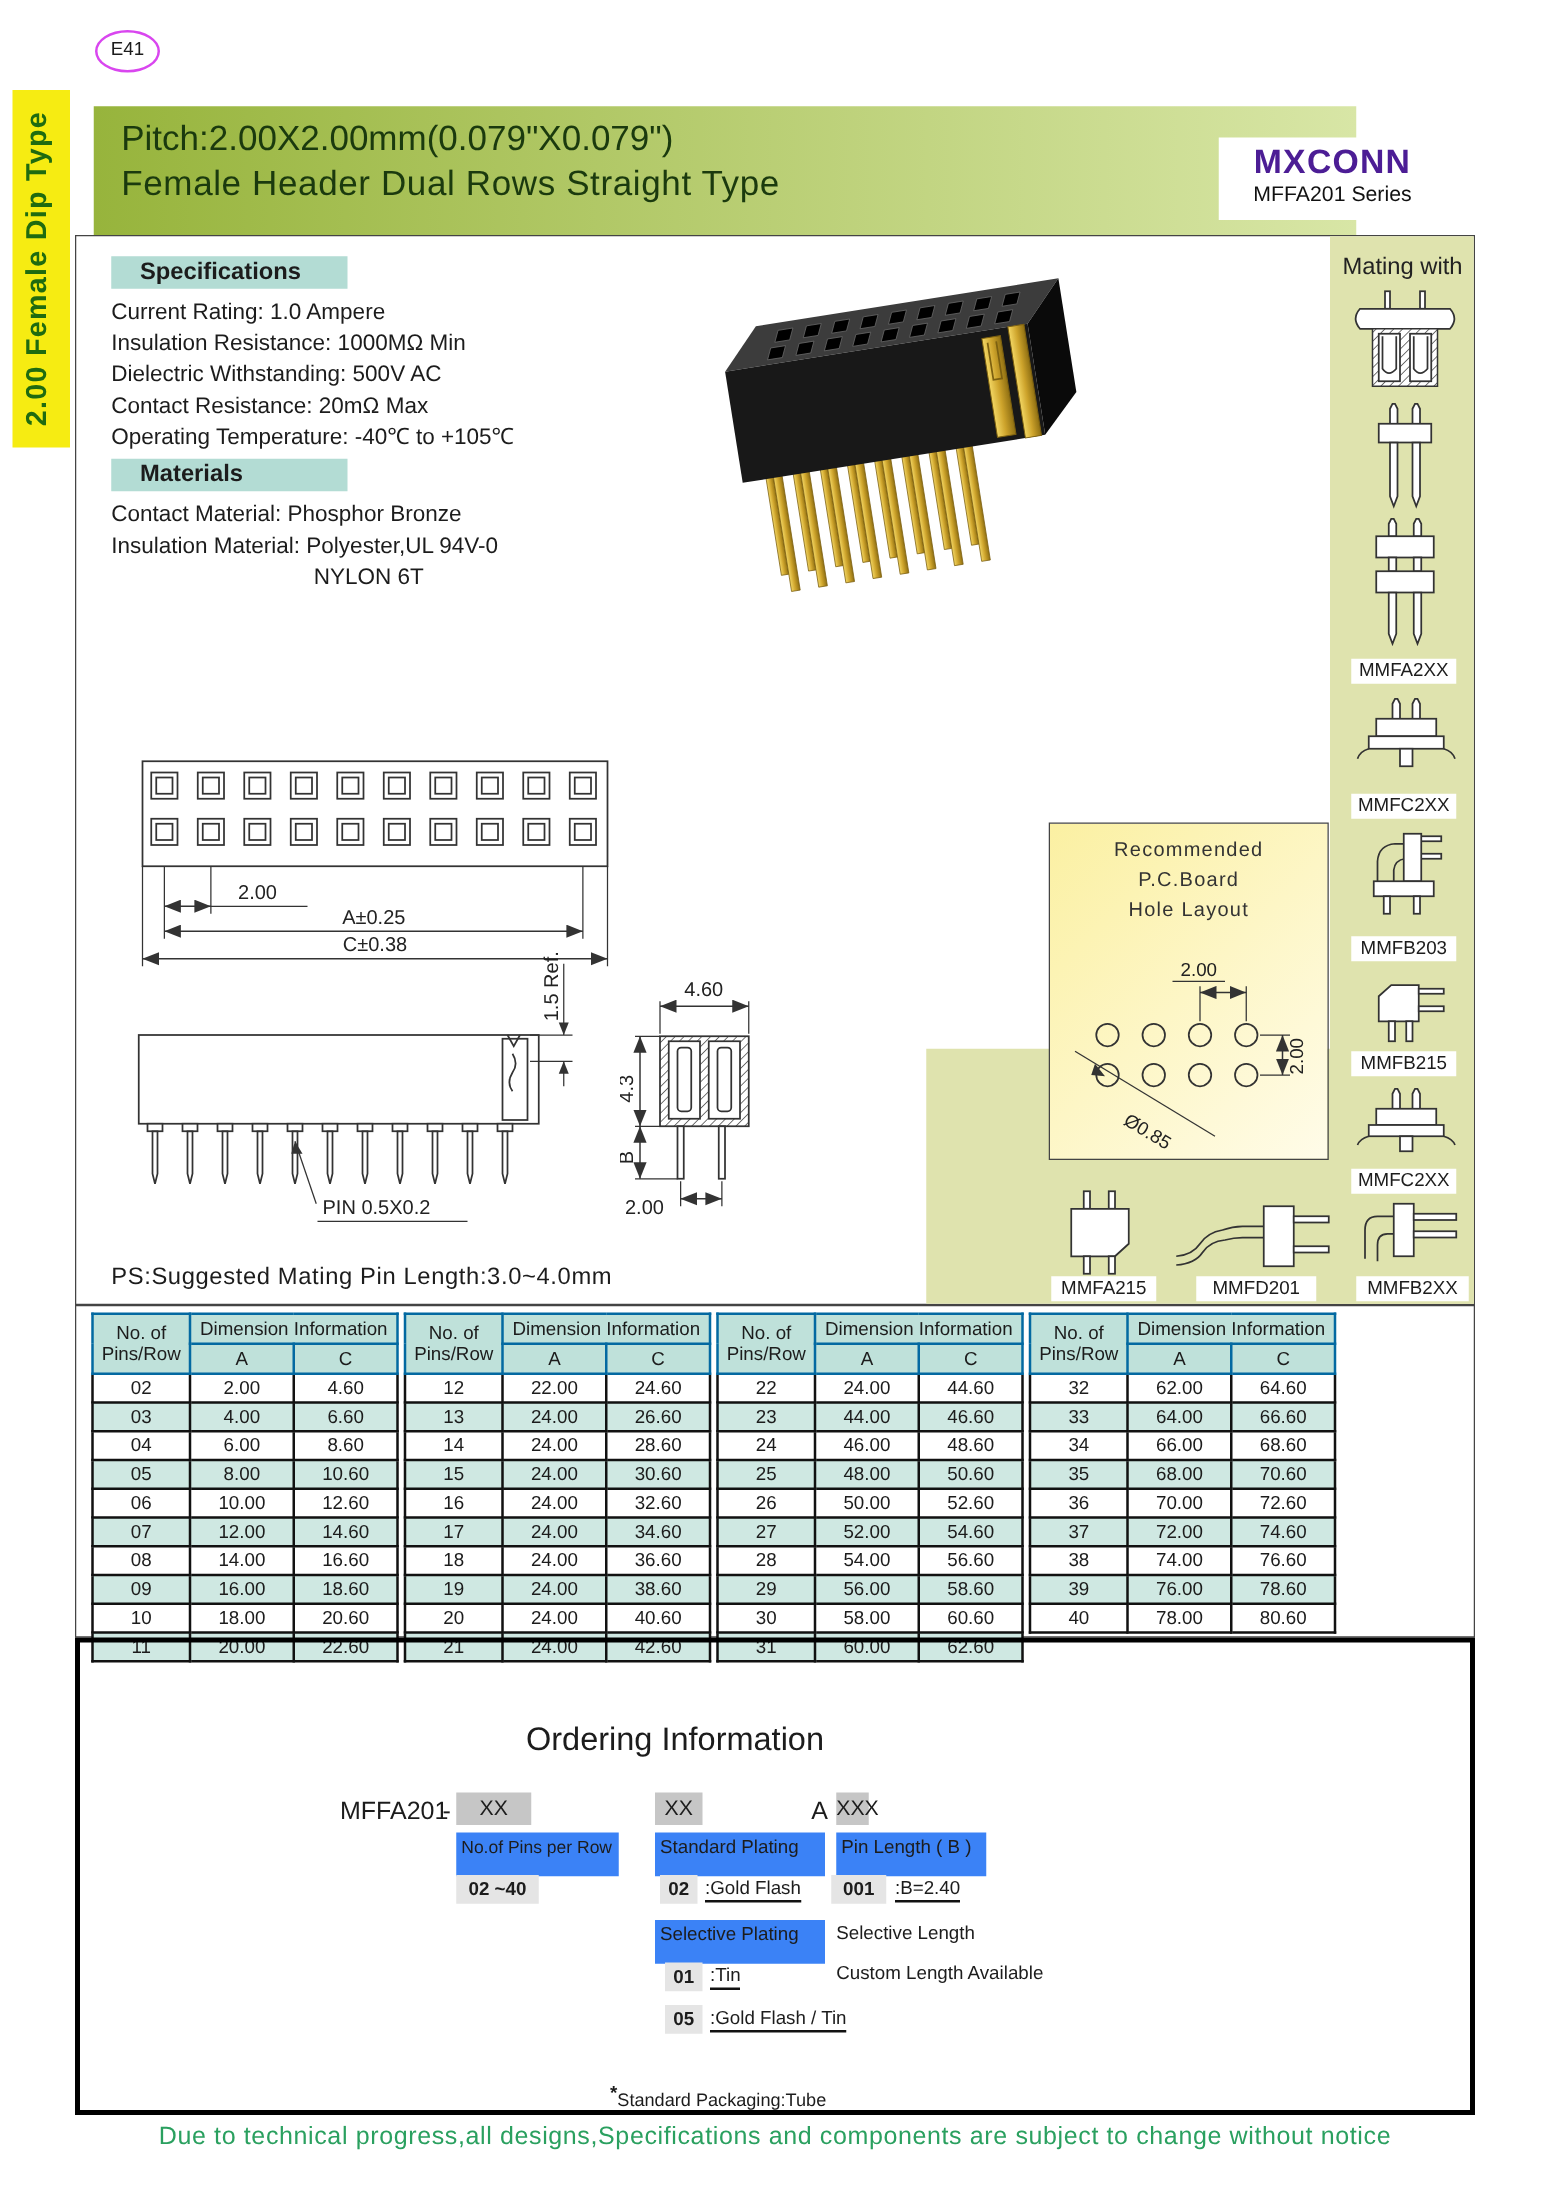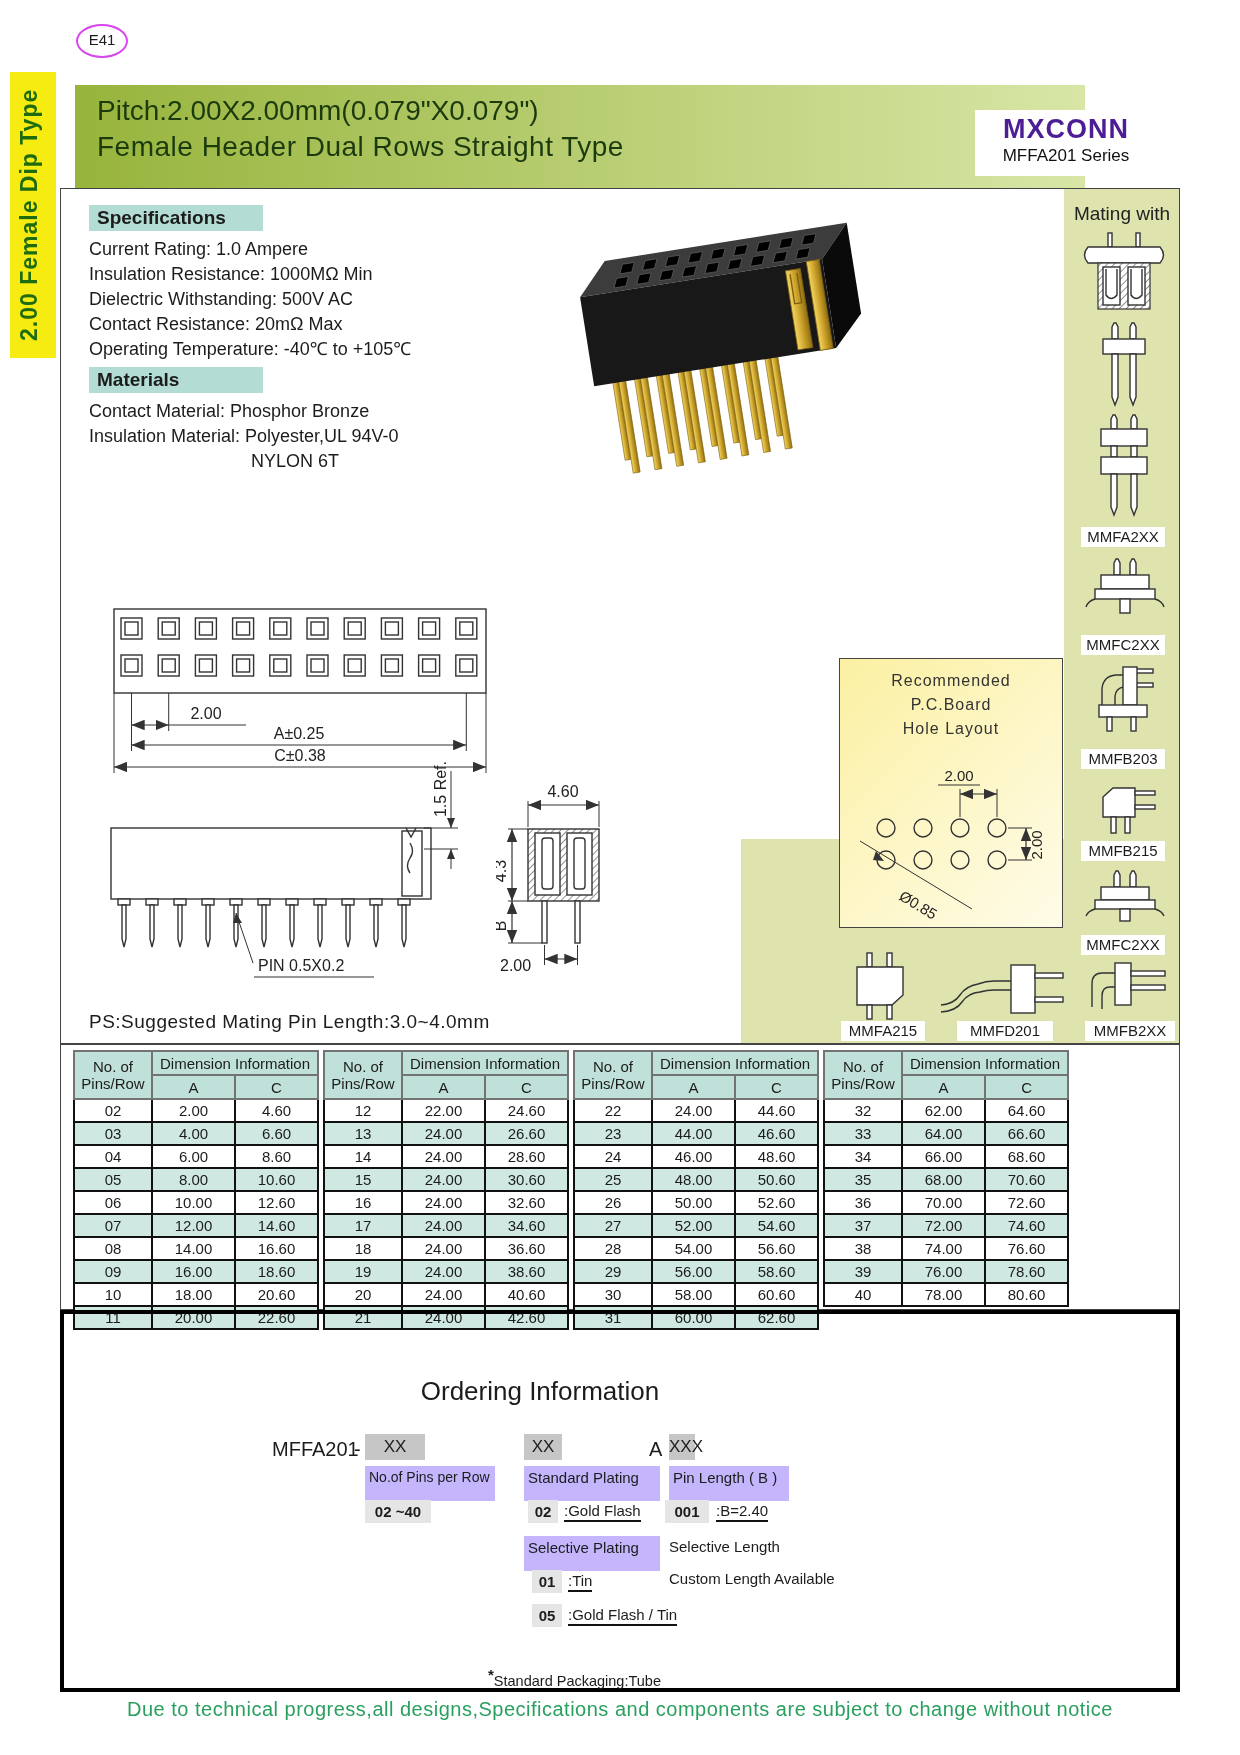--- a/index.html
+++ b/index.html
@@ -15,40 +15,40 @@
   .band{left:75px;top:85px;width:1010px;height:103px;
        background:linear-gradient(90deg,#97b43c,#d8e6a6);padding-left:22px;box-sizing:border-box;}
   .band .l1{font-size:28px;color:#1b3a0e;margin-top:10px;}
   .band .l2{font-size:28px;color:#1b3a0e;margin-top:4px;letter-spacing:0.5px;}
   .logo-box{left:975px;top:110px;width:182px;height:66px;background:#fff;text-align:center;}
   .brand{font-size:27px;font-weight:bold;color:#4c1d95;letter-spacing:1px;margin-top:4px;}
   .series{font-size:17px;color:#111;margin-top:1px;}
   .main-box{left:60px;top:188px;width:1120px;height:856px;border:1px solid #444;box-sizing:border-box;}
   .mating-col{left:1003px;top:0;width:115px;height:854px;background:#dfe3ae;}
   .mating-strip{left:680px;top:650px;width:438px;height:204px;background:#dfe3ae;}
-  .sec-head{background:#b3dcd4;font-weight:bold;font-size:19px;padding:2px 0 2px 8px;width:166px;}
+  .sec-head{background:#b3dcd4;font-weight:bold;font-size:19px;padding:2px 0 2px 23px;width:166px;}
   .spec-line{font-size:18px;line-height:25px;white-space:nowrap;}
   .ps-note{font-size:19px;letter-spacing:0.5px;}
   .reco-box{left:778px;top:469px;width:224px;height:270px;border:1px solid #444;
        background:linear-gradient(135deg,#fbf0a2,#fffce9);box-sizing:border-box;}
   .reco-title{font-size:16px;color:#333;text-align:center;letter-spacing:1px;line-height:24px;}
   .mating-title{font-size:19px;color:#222;text-align:center;width:106px;}
   .mlabel{background:#fff;font-size:15px;text-align:center;height:20px;line-height:20px;}
   .tbl-box{left:60px;top:1044px;width:1120px;height:266px;border:1px solid #444;box-sizing:border-box;
        display:flex;align-items:flex-start;gap:4px;padding:5px 0 0 12px;}
   table.tg{border:2px solid #111;border-collapse:collapse;table-layout:fixed;width:244px;}
-  .tg th{background:#bfe1da;font-weight:normal;font-size:15px;border:2px solid #737373;height:22px;padding:0;text-align:center;}
+  .tg th{background:#bfe1da;font-weight:normal;font-size:15px;border:2px solid #0369a1;height:22px;padding:0;text-align:center;}
   .tg td{border:2px solid #111;font-size:15px;text-align:center;height:21px;padding:0;background:#fff;}
   .tg tr.alt td{background:#cfe8e2;}
   .order-box{left:60px;top:1310px;width:1120px;height:382px;border:4px solid #000000;box-sizing:border-box;}
   .ord-title{font-size:26px;text-align:center;width:500px;}
   .pn{font-size:20px;}
   .gbox{background:#c6c6c6;text-align:center;font-size:17px;line-height:26px;height:26px;}
   .gsm{background:#e5e5e5;text-align:center;font-size:15px;line-height:23px;height:23px;font-weight:bold;}
-  .tlab{background:#c4b5fd;font-size:14px;line-height:23px;height:35px;padding-left:4px;white-space:nowrap;}
+  .tlab{background:#3b82f6;font-size:14px;line-height:23px;height:35px;padding-left:4px;white-space:nowrap;}
   .plain{font-size:15px;white-space:nowrap;}
   .ul{border-bottom:2px solid #111;padding-bottom:1px;font-size:15px;white-space:nowrap;}
   .pack{font-size:14.5px;}
   .pack sup{font-size:15px;font-weight:bold;}
   .footer{left:0;top:1698px;width:1240px;text-align:center;font-size:20px;color:#2aa05f;letter-spacing:0.5px;}
   svg text.dtxt{font-family:"Liberation Sans",sans-serif;font-size:15px;fill:#222;}
   svg text.dtxt2{font-family:"Liberation Sans",sans-serif;font-size:16px;fill:#222;}
   svg .ln{stroke:#333;stroke-width:1.4;fill:none;}
   svg .lnf{stroke:#333;stroke-width:1.4;fill:#fff;}
   svg .ext{stroke:#333;stroke-width:1;}

